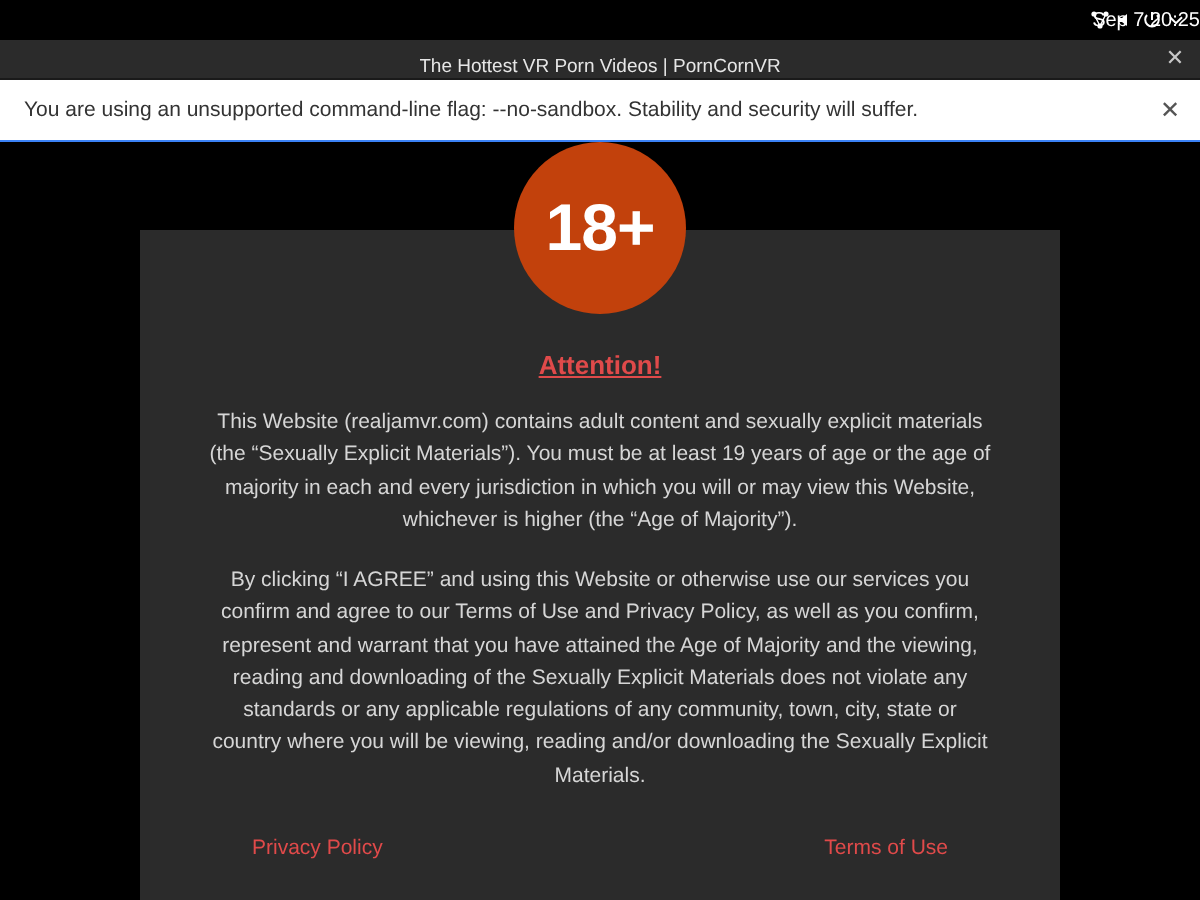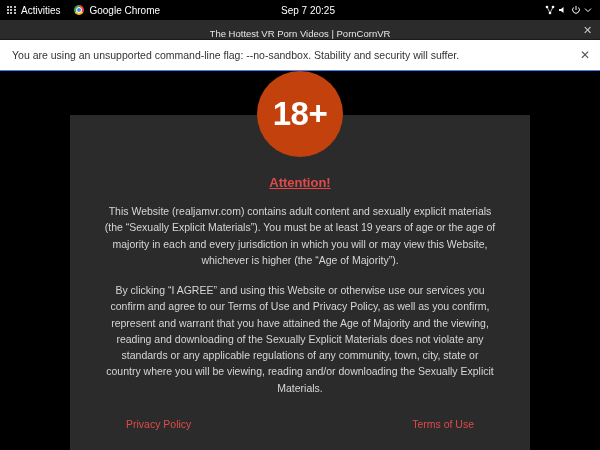--- a/index.html
+++ b/index.html
@@ -63,21 +63,21 @@
     left: 50%; top: 50%;
     transform: translate(-50%, -50%);
     width: 4px; height: 4px;
     border-radius: 50%;
     background: #4285f4;
     border: 1px solid #fff;
   }
   .topbar-center {
     position: absolute;
     left: 16px; right: 0;
-    text-align: center;
+    text-align: right;
     font-size: 10px;
     color: #fff;
     pointer-events: none;
   }
   .topbar-right {
     margin-left: auto;
     display: flex;
     align-items: center;
     gap: 6px;
     padding-right: 8px;
@@ -199,40 +199,20 @@
     color: #e04a4a;
     font-size: 10.5px;
     text-decoration: none;
     cursor: pointer;
   }
 </style>
 </head>
 <body>
 
 <div class="topbar">
-  <div class="topbar-left">
-    <div class="activities">
-      <span class="dot-grid">
-        <i></i>
-          <i></i>
-          <i></i>
-          <i></i>
-          <i></i>
-          <i></i>
-          <i></i>
-          <i></i>
-          <i></i>
-      </span>
-      <span>Activities</span>
-    </div>
-    <div class="app-entry">
-      <span class="chrome-icon"></span>
-      <span>Google Chrome</span>
-    </div>
-  </div>
   <div class="topbar-center">Sep 7  20:25</div>
   <div class="topbar-right">
     <span class="sys-icons">
       <svg width="10" height="10" viewBox="0 0 10 10">
         <circle cx="2" cy="2" r="1.3" fill="#fff"></circle>
           <circle cx="8" cy="2" r="1.3" fill="#fff"></circle>
         <circle cx="5" cy="8" r="1.3" fill="#fff"></circle>
         <path d="M2 2 L5 8 L8 2" stroke="#fff" stroke-width="0.7" fill="none"></path>
       </svg>
       <svg width="10" height="10" viewBox="0 0 10 10">

